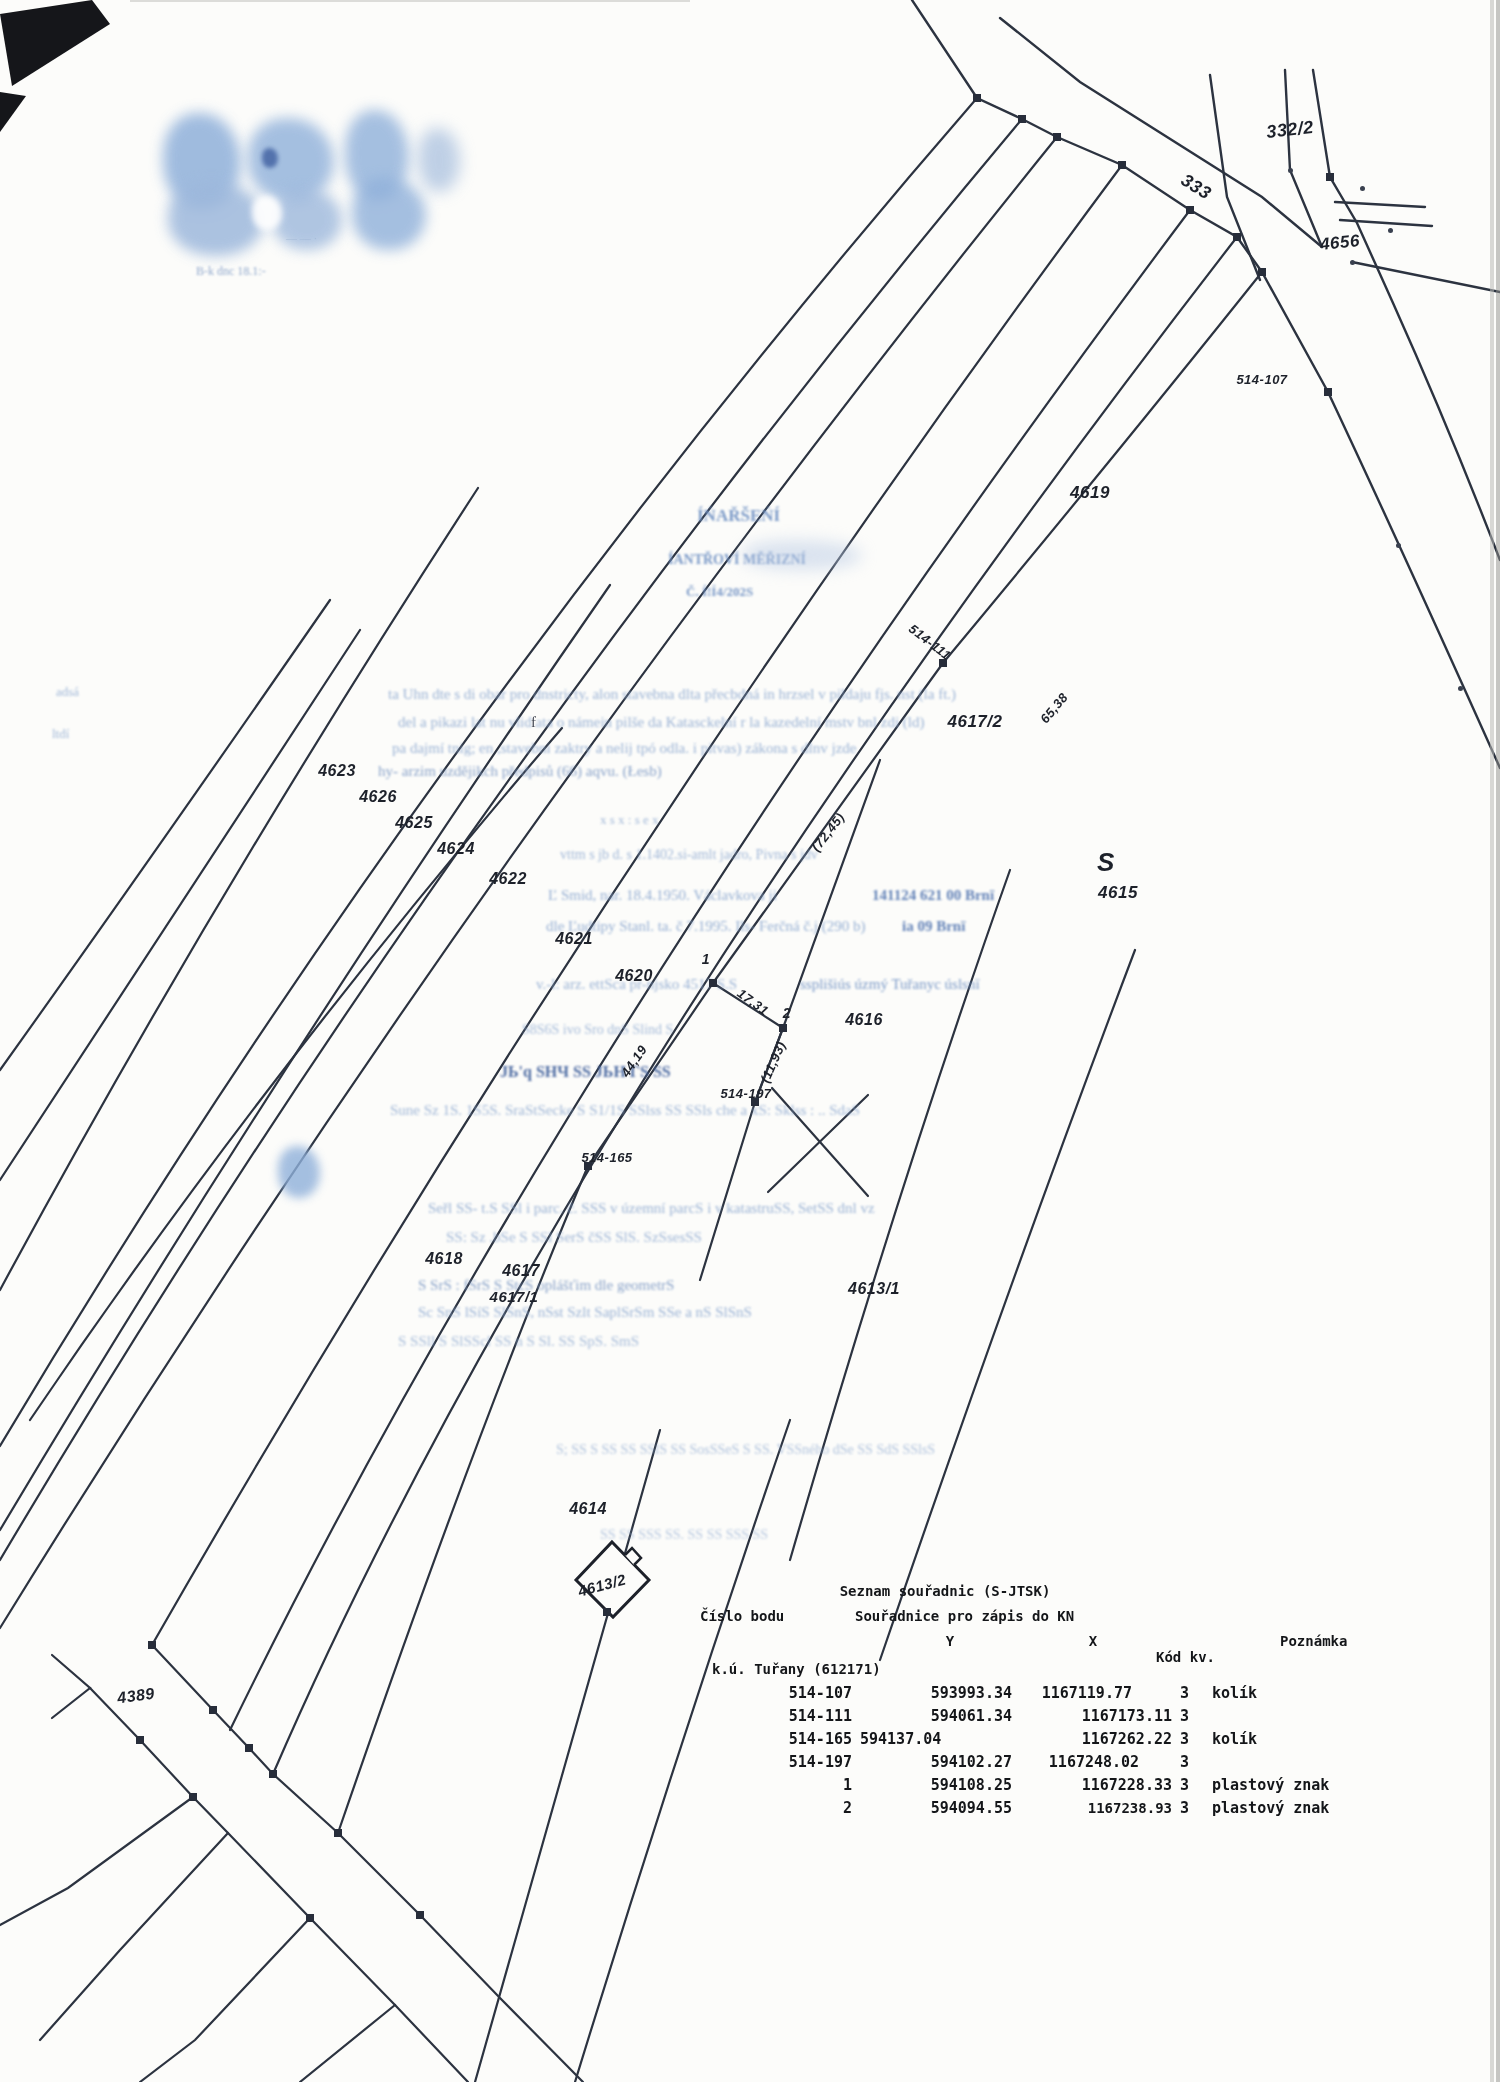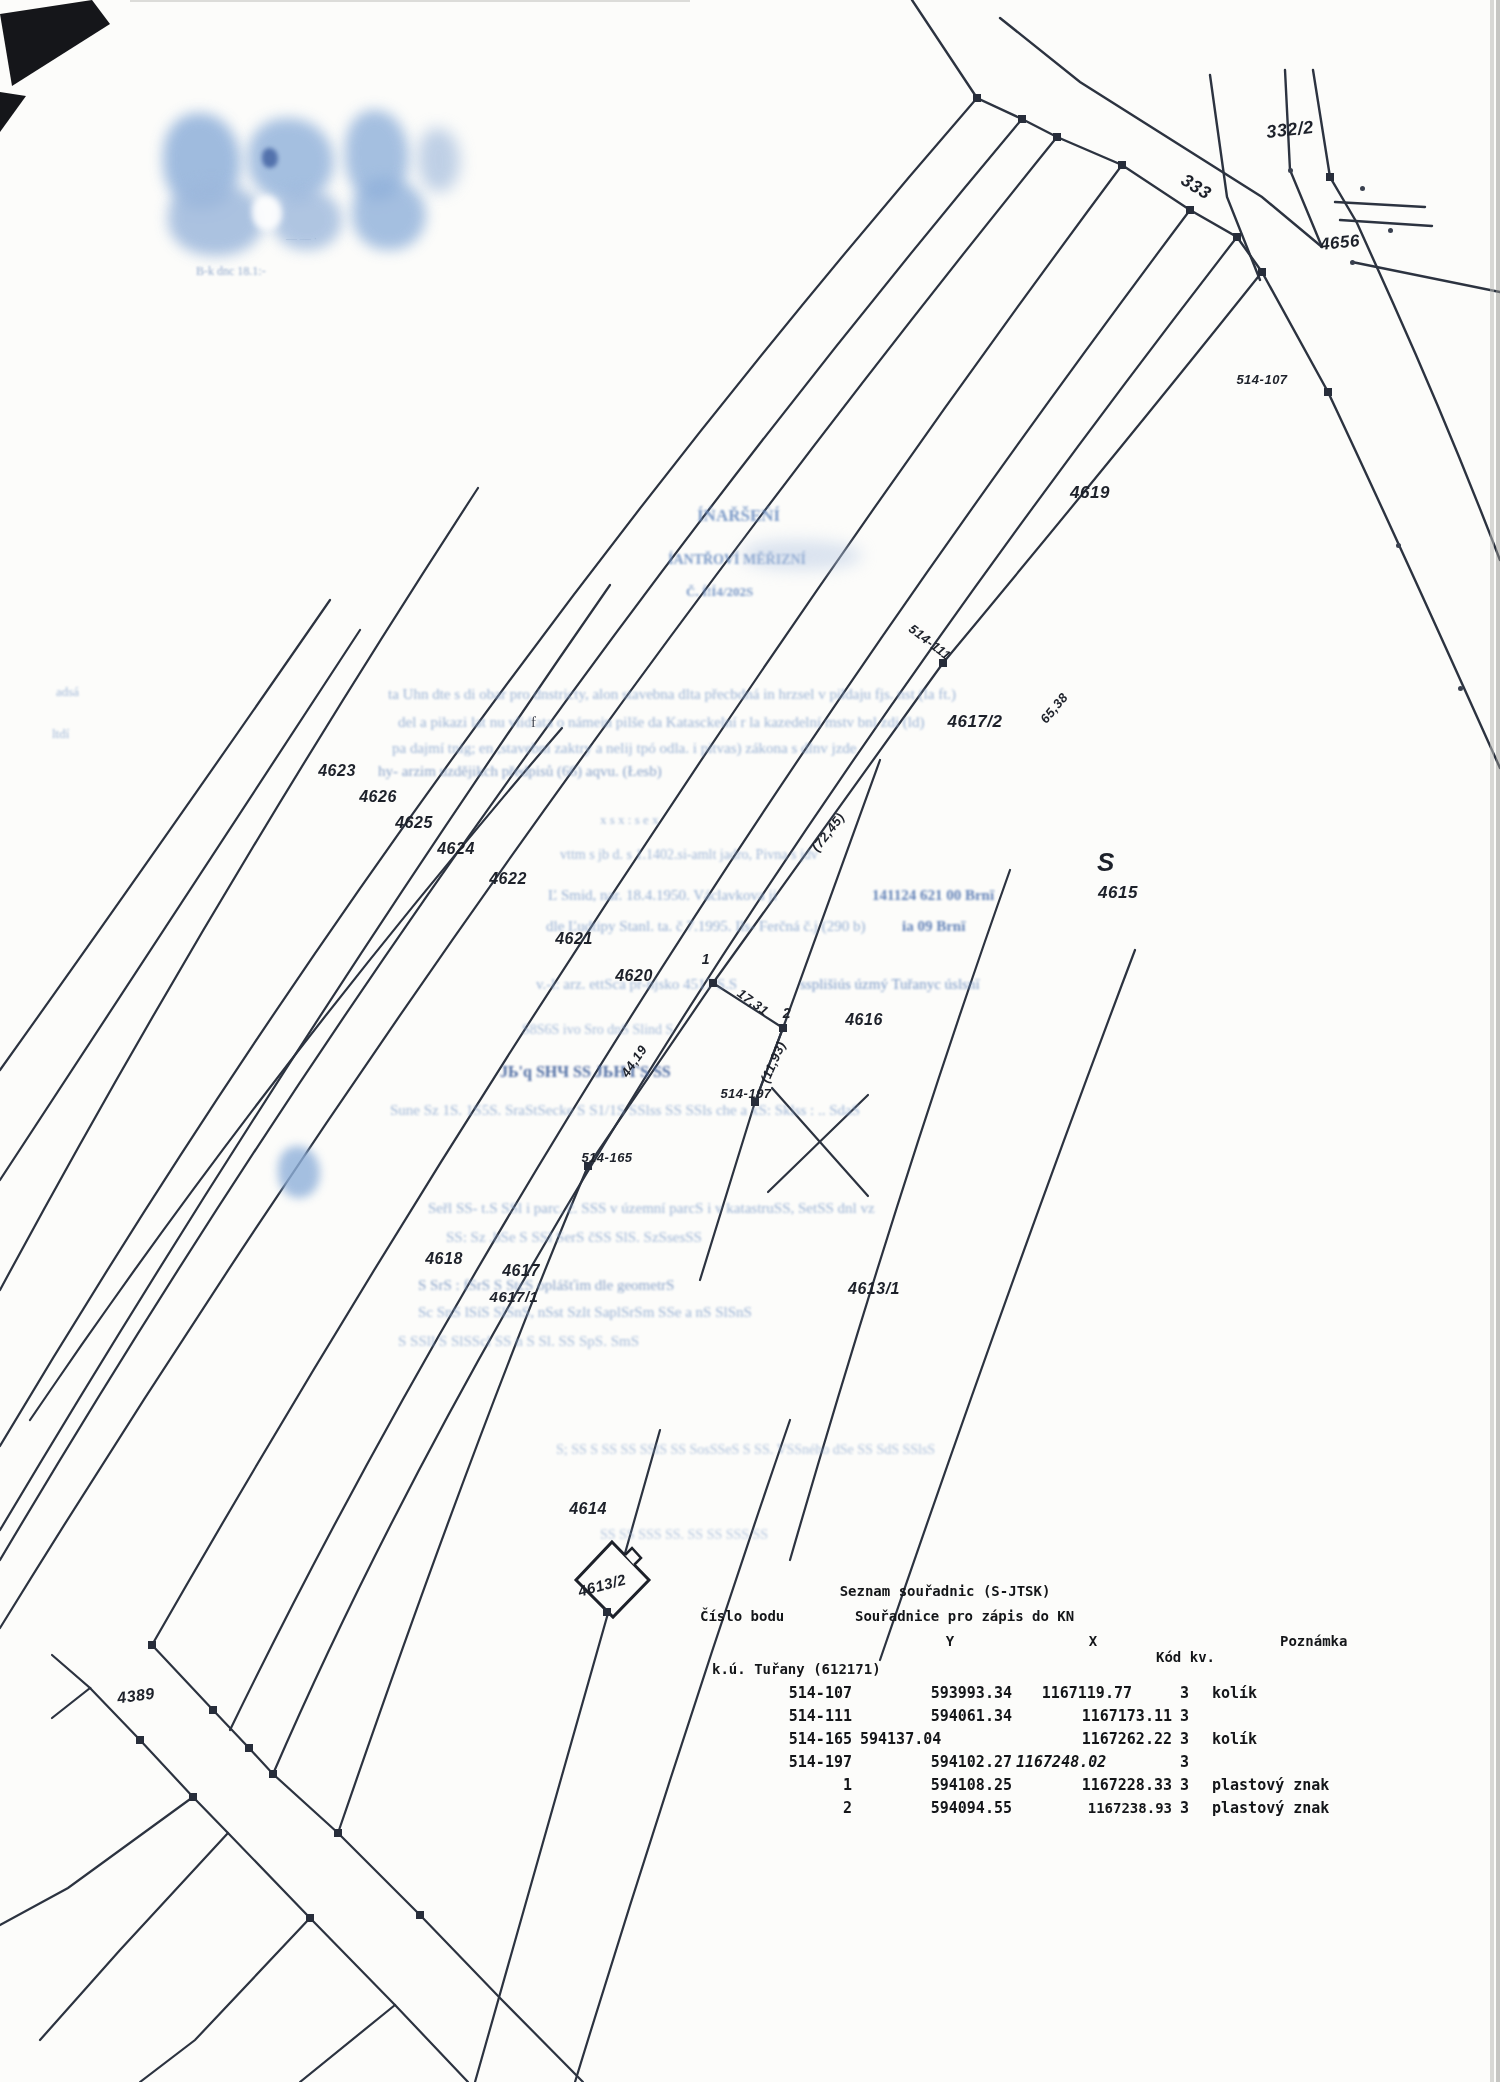--- a/index.html
+++ b/index.html
@@ -209,21 +209,21 @@
       <div class="tbl" style="font-size: 15px; left: 860px; top: 1716px; width: 152px; text-align: right; transform: translate(0px, -50%);">594061.34</div>
       <div class="tbl" style="font-size: 15px; left: 1016px; top: 1716px; width: 156px; text-align: right; transform: translate(0px, -50%);">1167173.11</div>
       <div class="tbl" style="font-size: 15px; left: 1180px; top: 1716px; width: 26px; text-align: left; transform: translate(0px, -50%);">3</div>
       <div class="tbl" style="font-size: 15px; left: 732px; top: 1739px; width: 120px; text-align: right; transform: translate(0px, -50%);">514-165</div>
       <div class="tbl" style="font-size: 15px; left: 860px; top: 1739px; width: 152px; text-align: left; transform: translate(0px, -50%);">594137.04</div>
       <div class="tbl" style="font-size: 15px; left: 1016px; top: 1739px; width: 156px; text-align: right; transform: translate(0px, -50%);">1167262.22</div>
       <div class="tbl" style="font-size: 15px; left: 1180px; top: 1739px; width: 26px; text-align: left; transform: translate(0px, -50%);">3</div>
       <div class="tbl" style="font-size: 15px; left: 1212px; top: 1739px; width: 230px; text-align: left; transform: translate(0px, -50%);">kolík</div>
       <div class="tbl" style="font-size: 15px; left: 732px; top: 1762px; width: 120px; text-align: right; transform: translate(0px, -50%);">514-197</div>
       <div class="tbl" style="font-size: 15px; left: 860px; top: 1762px; width: 152px; text-align: right; transform: translate(0px, -50%);">594102.27</div>
-      <div class="tbl" style="font-size: 15px; left: 1016px; top: 1762px; width: 156px; text-align: left; transform: translate(0px, -50%); font-style: italic;">1167248.02</div>
+      <div class="tbl" style="font-size: 15px; left: 1016px; top: 1762px; width: 156px; text-align: center; transform: translate(0px, -50%);">1167248.02</div>
       <div class="tbl" style="font-size: 15px; left: 1180px; top: 1762px; width: 26px; text-align: left; transform: translate(0px, -50%);">3</div>
       <div class="tbl" style="font-size: 15px; left: 732px; top: 1785px; width: 120px; text-align: right; transform: translate(0px, -50%);">1</div>
       <div class="tbl" style="font-size: 15px; left: 860px; top: 1785px; width: 152px; text-align: right; transform: translate(0px, -50%);">594108.25</div>
       <div class="tbl" style="font-size: 15px; left: 1016px; top: 1785px; width: 156px; text-align: right; transform: translate(0px, -50%);">1167228.33</div>
       <div class="tbl" style="font-size: 15px; left: 1180px; top: 1785px; width: 26px; text-align: left; transform: translate(0px, -50%);">3</div>
       <div class="tbl" style="font-size: 15px; left: 1212px; top: 1785px; width: 230px; text-align: left; transform: translate(0px, -50%);">plastový znak</div>
       <div class="tbl" style="font-size: 15px; left: 732px; top: 1808px; width: 120px; text-align: right; transform: translate(0px, -50%);">2</div>
       <div class="tbl" style="font-size: 15px; left: 860px; top: 1808px; width: 152px; text-align: right; transform: translate(0px, -50%);">594094.55</div>
       <div class="tbl" style="font-size: 14px; left: 1016px; top: 1808px; width: 156px; text-align: right; transform: translate(0px, -50%);">1167238.93</div>
       <div class="tbl" style="font-size: 15px; left: 1180px; top: 1808px; width: 26px; text-align: left; transform: translate(0px, -50%);">3</div>

